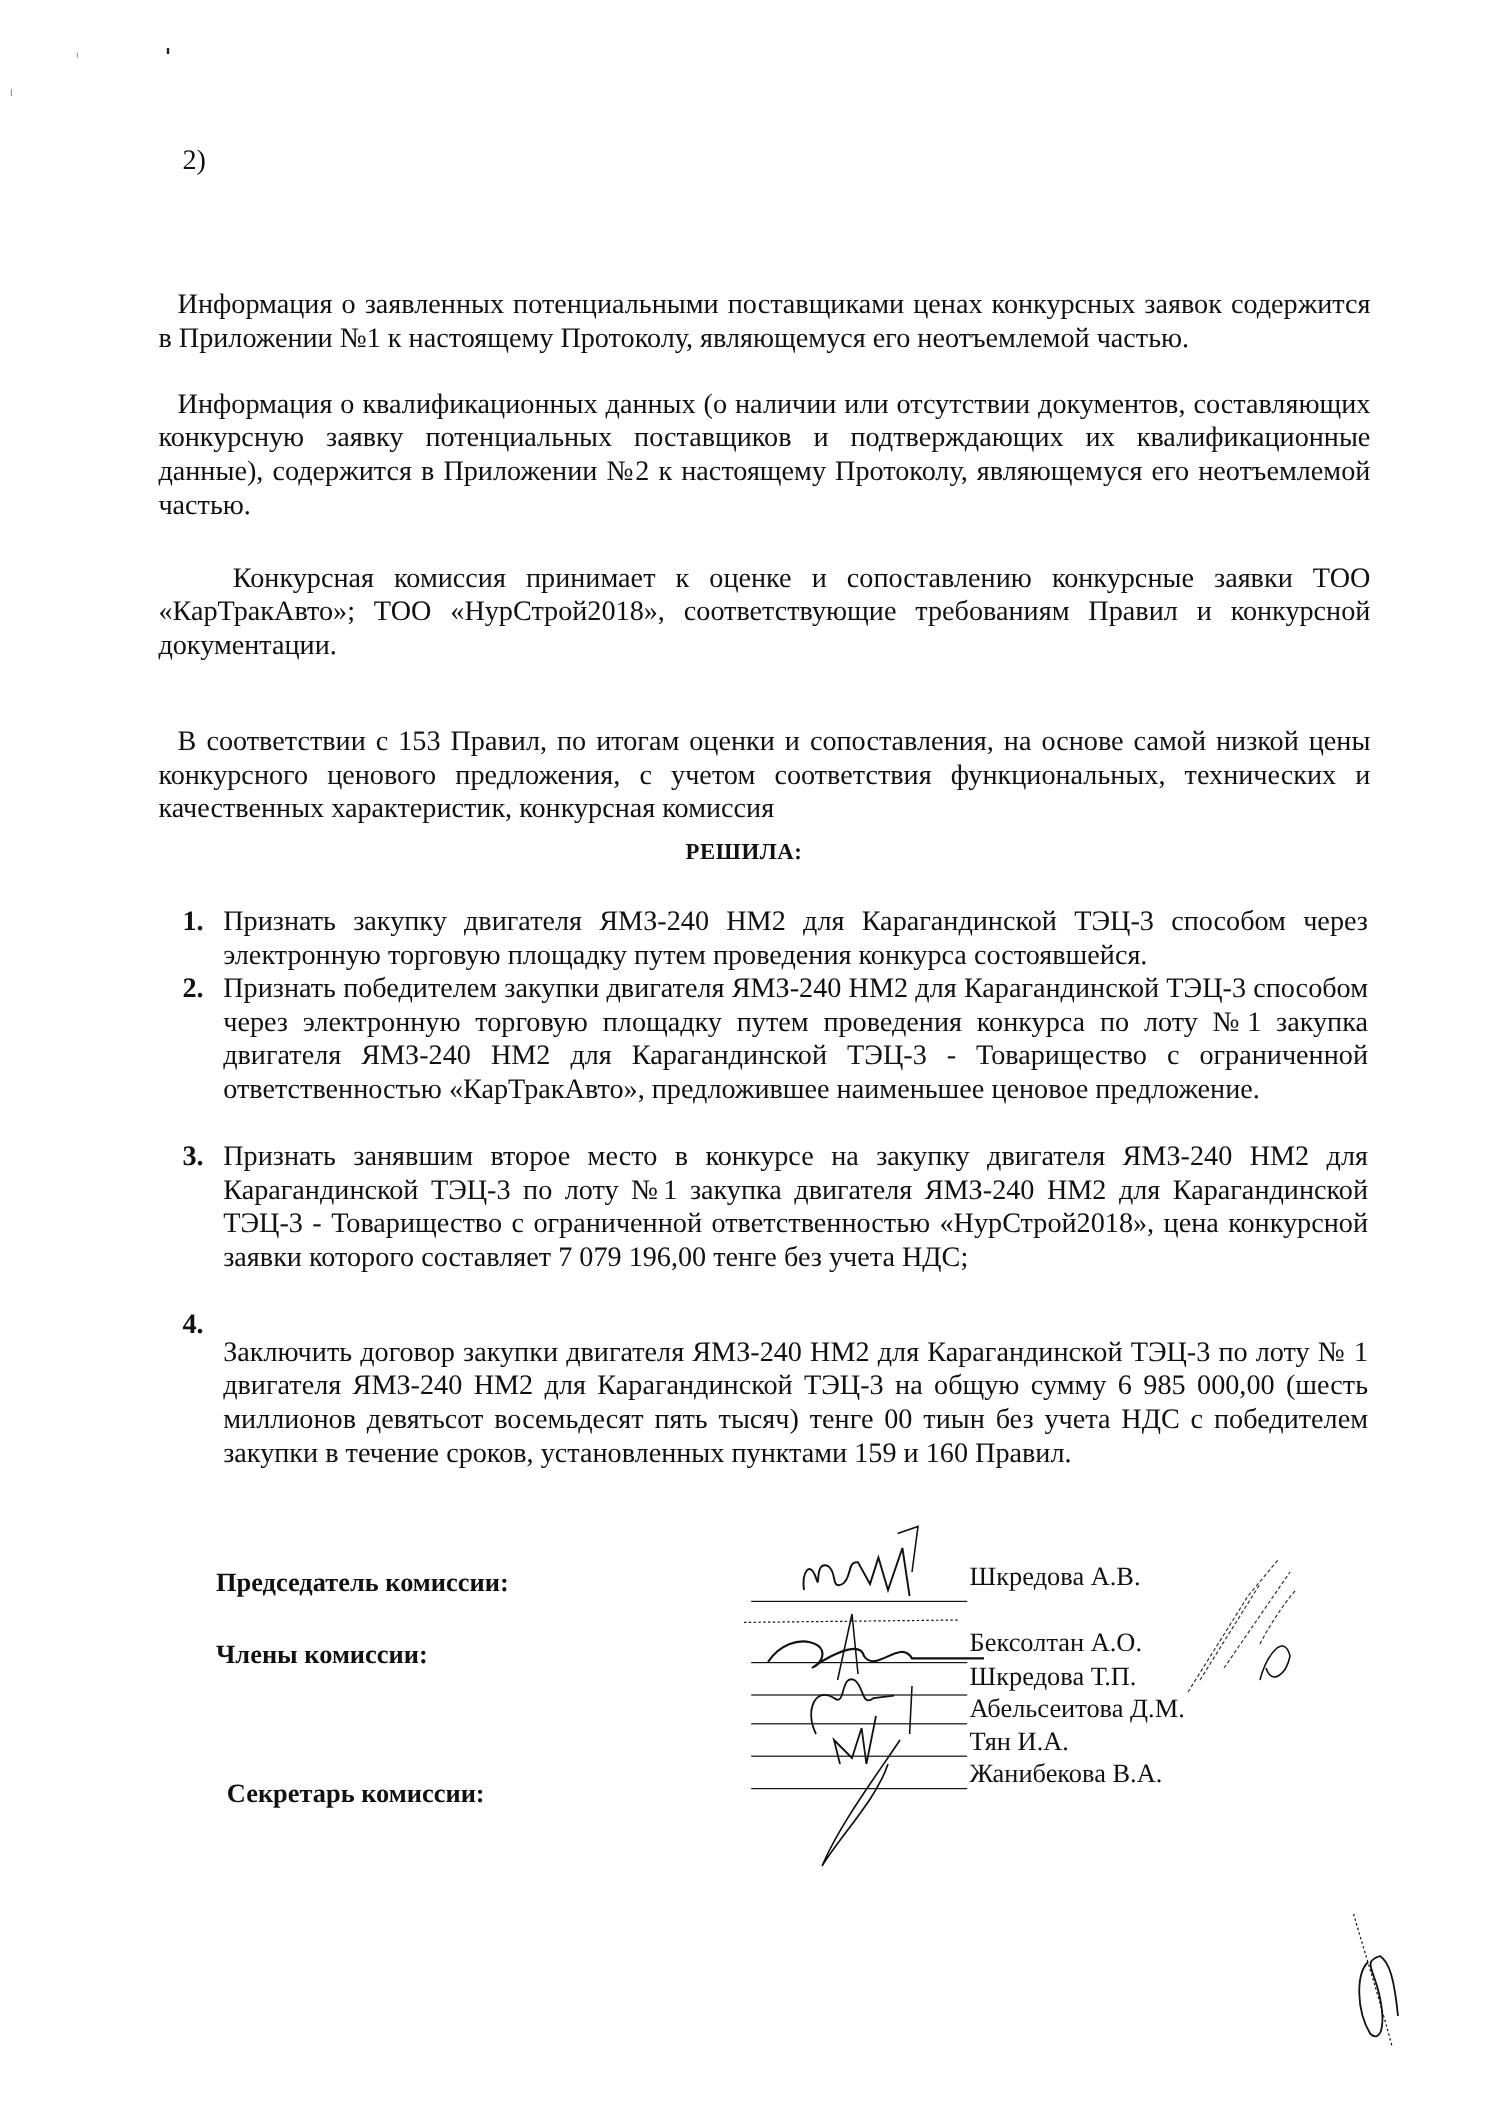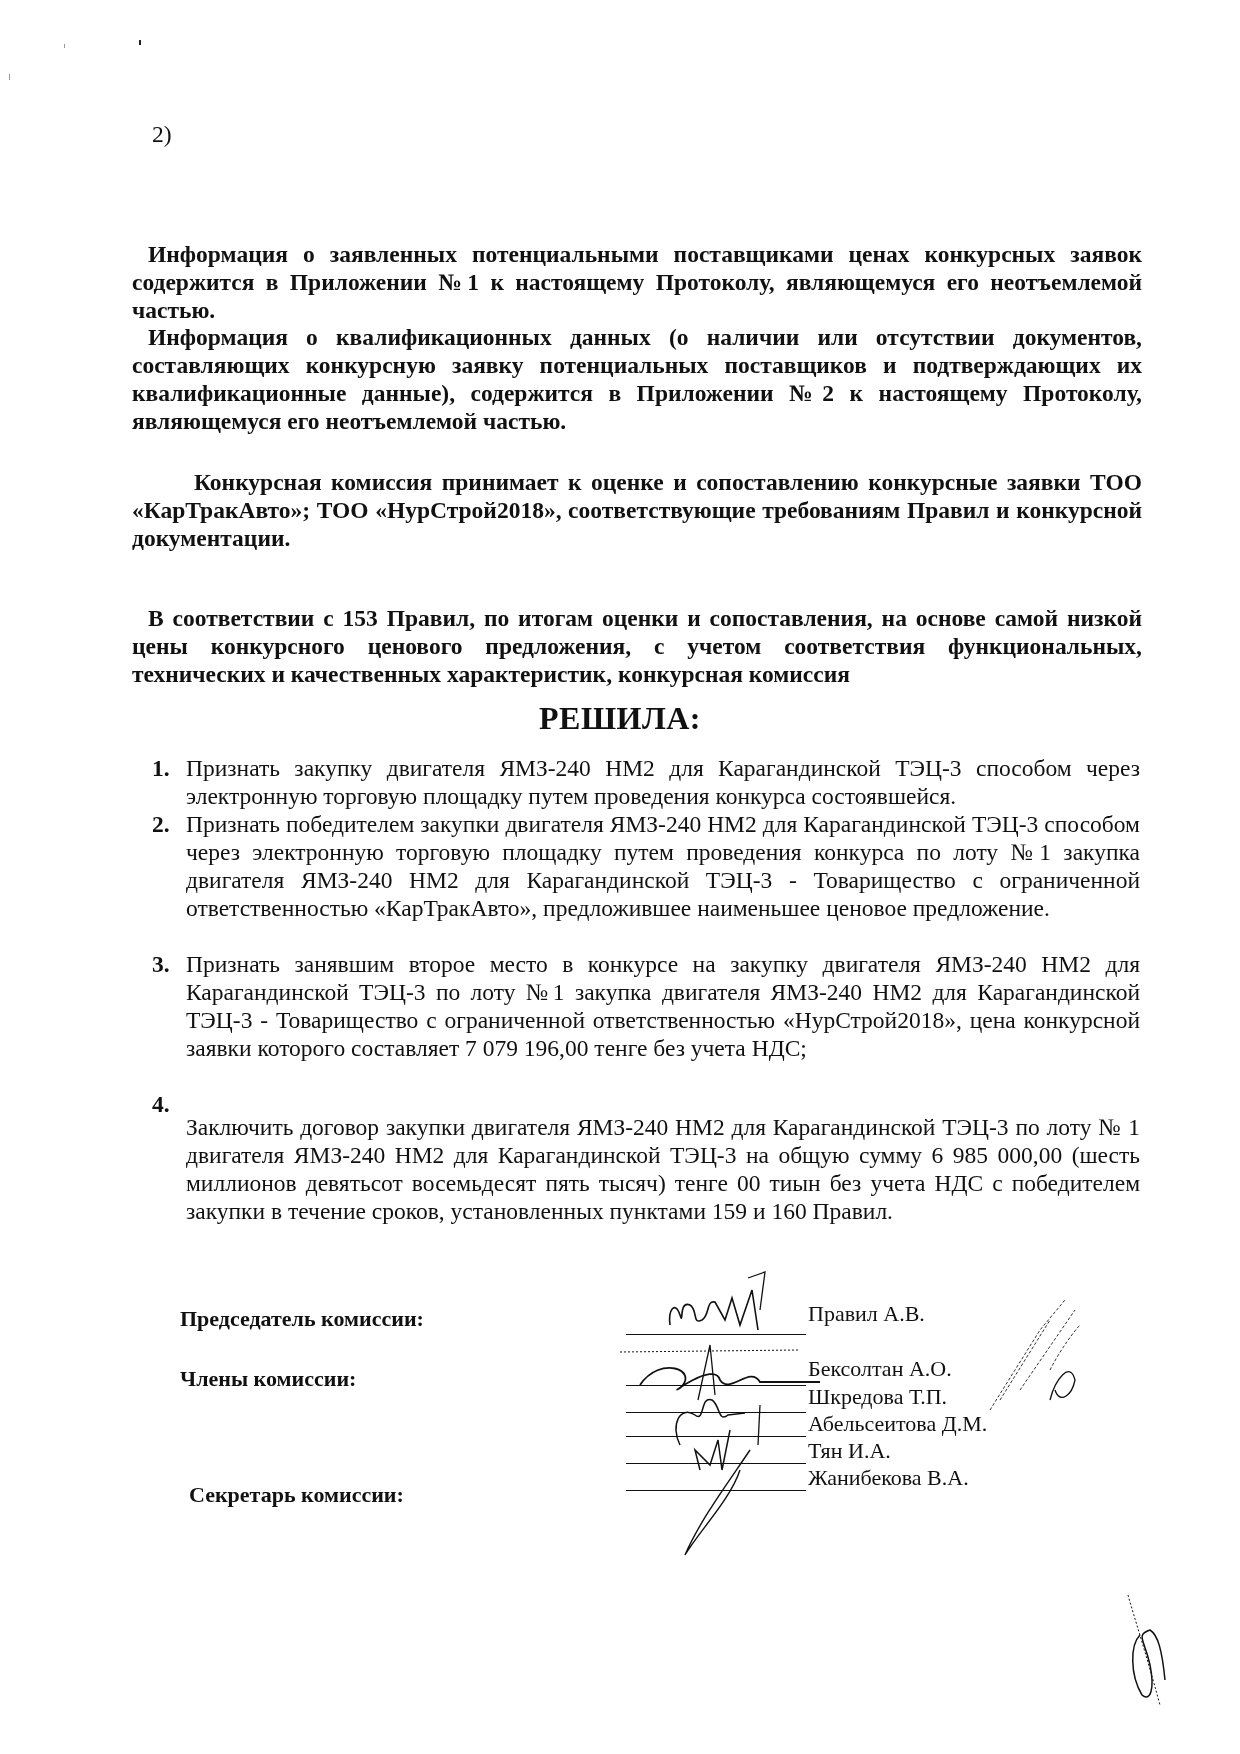--- a/index.html
+++ b/index.html
@@ -1,24 +1,24 @@
 <!DOCTYPE html>
 <html><head>
 <meta charset="utf-8">
 <style>
   html, body { margin: 0; padding: 0; background: #ffffff; }
   body { width: 1240px; height: 1754px; position: relative; overflow: hidden;
          font-family: "Liberation Serif", "DejaVu Serif", serif; color: #111; }
   .page { position: absolute; left: 0; top: 0; width: 1240px; height: 1754px; }
-  .para { position: absolute; font-size: 23.5px; line-height: 28px; text-align: justify; font-weight: bold; }
+  .para { position: absolute; font-size: 23.5px; line-height: 28px; text-align: justify; }
   .numbered { position: absolute; font-size: 23.5px; line-height: 28px; }
   .num { position: absolute; left: 0; top: 0; }
   .num-body { position: absolute; top: 0; text-align: justify; text-align-last: left; }
   .heading { position: absolute; left: 0; width: 1240px; text-align: center; top: 700px;
-             font-weight: bold; font-size: 32px; letter-spacing: 0.5px; }
+             font-weight: bold; font-size: 19px; letter-spacing: 0.5px; }
   .sig-label { position: absolute; font-weight: bold; font-size: 22px; }
   .sig-line { position: absolute; height: 0; border-top: 1.6px solid #111; }
   .sig-name { position: absolute; font-size: 22px; }
   svg.scribble { position: absolute; overflow: visible; }
   .speck { position: absolute; background: #222; }
 </style>
 </head>
 <body>
 
 <div class="page">
@@ -67,21 +67,21 @@
   <div class="sig-label" style="left:180px;top:1366px;">Члены комиссии:</div>
   <div class="sig-label" style="left:189px;top:1482px;">Секретарь комиссии:</div>
 
   <div class="sig-line" style="left:626px;top:1334px;width:180px;"></div>
   <div class="sig-line" style="left:626px;top:1385px;width:180px;"></div>
   <div class="sig-line" style="left:626px;top:1412px;width:180px;"></div>
   <div class="sig-line" style="left:626px;top:1436px;width:180px;"></div>
   <div class="sig-line" style="left:626px;top:1463px;width:180px;"></div>
   <div class="sig-line" style="left:626px;top:1490px;width:180px;"></div>
 
-  <div class="sig-name" style="left:808px;top:1301px;">Правил А.В.</div>
+  <div class="sig-name" style="left:808px;top:1301px;">Шкредова А.В.</div>
   <div class="sig-name" style="left:808px;top:1356px;">Бексолтан А.О.</div>
   <div class="sig-name" style="left:808px;top:1384px;">Шкредова Т.П.</div>
   <div class="sig-name" style="left:808px;top:1411px;">Абельсеитова Д.М.</div>
   <div class="sig-name" style="left:808px;top:1438px;">Тян И.А.</div>
   <div class="sig-name" style="left:808px;top:1465px;">Жанибекова В.А.</div>
 
   <svg class="scribble" style="left:640px;top:1270px;" width="180" height="80" viewBox="0 0 180 80">
     <path d="M30 55 C28 40, 35 30, 40 45 C44 58, 38 30, 50 35 C58 40, 52 55, 62 50 C70 45, 66 30, 75 32 L85 50 L92 28 L100 55 L112 20 L118 60" fill="none" stroke="#111" stroke-width="1.6"></path>
     <path d="M108 8 L125 2 L120 40" fill="none" stroke="#111" stroke-width="1.3"></path>
   </svg>

